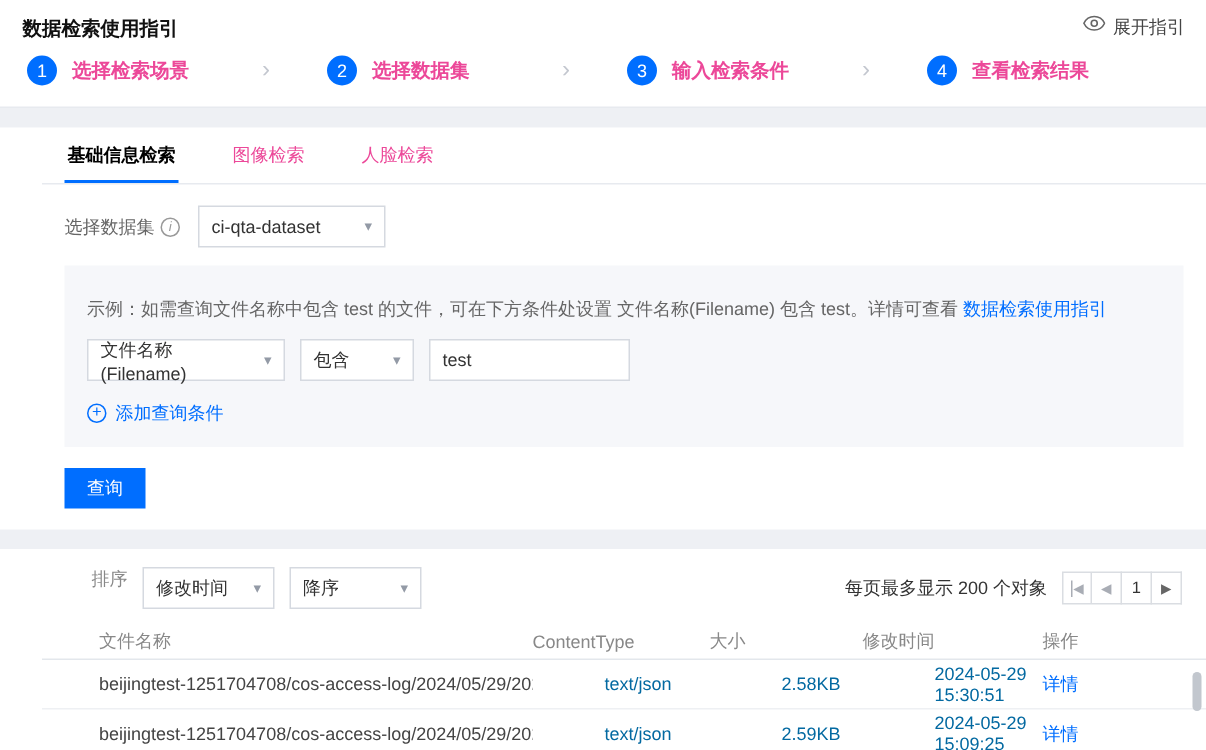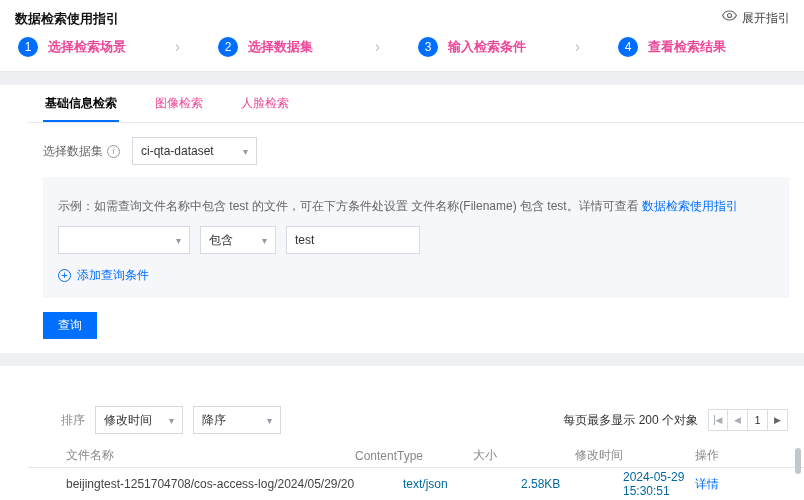--- a/index.html
+++ b/index.html
@@ -47,21 +47,21 @@
   .qp-input { width: 134px; height: 28px; border: 1px solid #d5d9e0; background: #fff; padding: 0 8px;
     font: inherit; color: #333; }
   .qp-add { margin-top: 13px; display: flex; align-items: center; gap: 6px; color: #006eff; cursor: pointer; }
   .plus-icon { width: 13px; height: 13px; border: 1px solid #006eff; border-radius: 50%; display: inline-flex;
     align-items: center; justify-content: center; font-size: 11px; line-height: 1; color: #006eff; }
   .search-btn { margin: 14px 15px 0; background: #006eff; color: #fff; border: none; height: 27px; padding: 0 15px;
     font: inherit; font-size: 12px; cursor: pointer; }
 
   
   .results { height: 176px; position: relative; padding-top: 12px; }
-  .toolbar { display: flex; align-items: center; padding: 0 16px 0 33px; margin-top: 28px; }
+  .toolbar { display: flex; padding: 0 16px 0 33px; }
   .toolbar .select { width: 88px; height: 28px; }
   .sort-label { color: #888; margin-right: 10px; }
   .toolbar .select + .select { margin-left: 10px; }
   .toolbar-right { margin-left: auto; display: flex; align-items: center; gap: 10px; }
   .page-size { color: #333; }
   .pager { display: flex; }
   .pager-cell { width: 20px; height: 22px; border: 1px solid #dadde2; border-left: none; background: #fff;
     display: flex; align-items: center; justify-content: center; font-size: 9px; color: #a9adb5; cursor: pointer; }
   .pager-cell:first-child { border-left: 1px solid #dadde2; }
   .pager-cell.page { color: #333; font-size: 11px; }
@@ -129,20 +129,21 @@
       <span class="caret">▾</span>
     </div>
   </div>
 
   <div class="query-panel">
     <div class="qp-example">
       <span>示例：如需查询文件名称中包含 test 的文件，可在下方条件处设置 文件名称(Filename) 包含 test。详情可查看 </span><a class="link">数据检索使用指引</a>
     </div>
     <div class="qp-controls">
       <div class="select qp-field">
+        <span>文件名称(Filename)</span>
         <span class="caret">▾</span>
       </div>
       <div class="select qp-op">
         <span>包含</span>
         <span class="caret">▾</span>
       </div>
       <input class="qp-input" type="text" value="test" style="">
     </div>
     <div class="qp-add">
       <span class="plus-icon">+</span>

